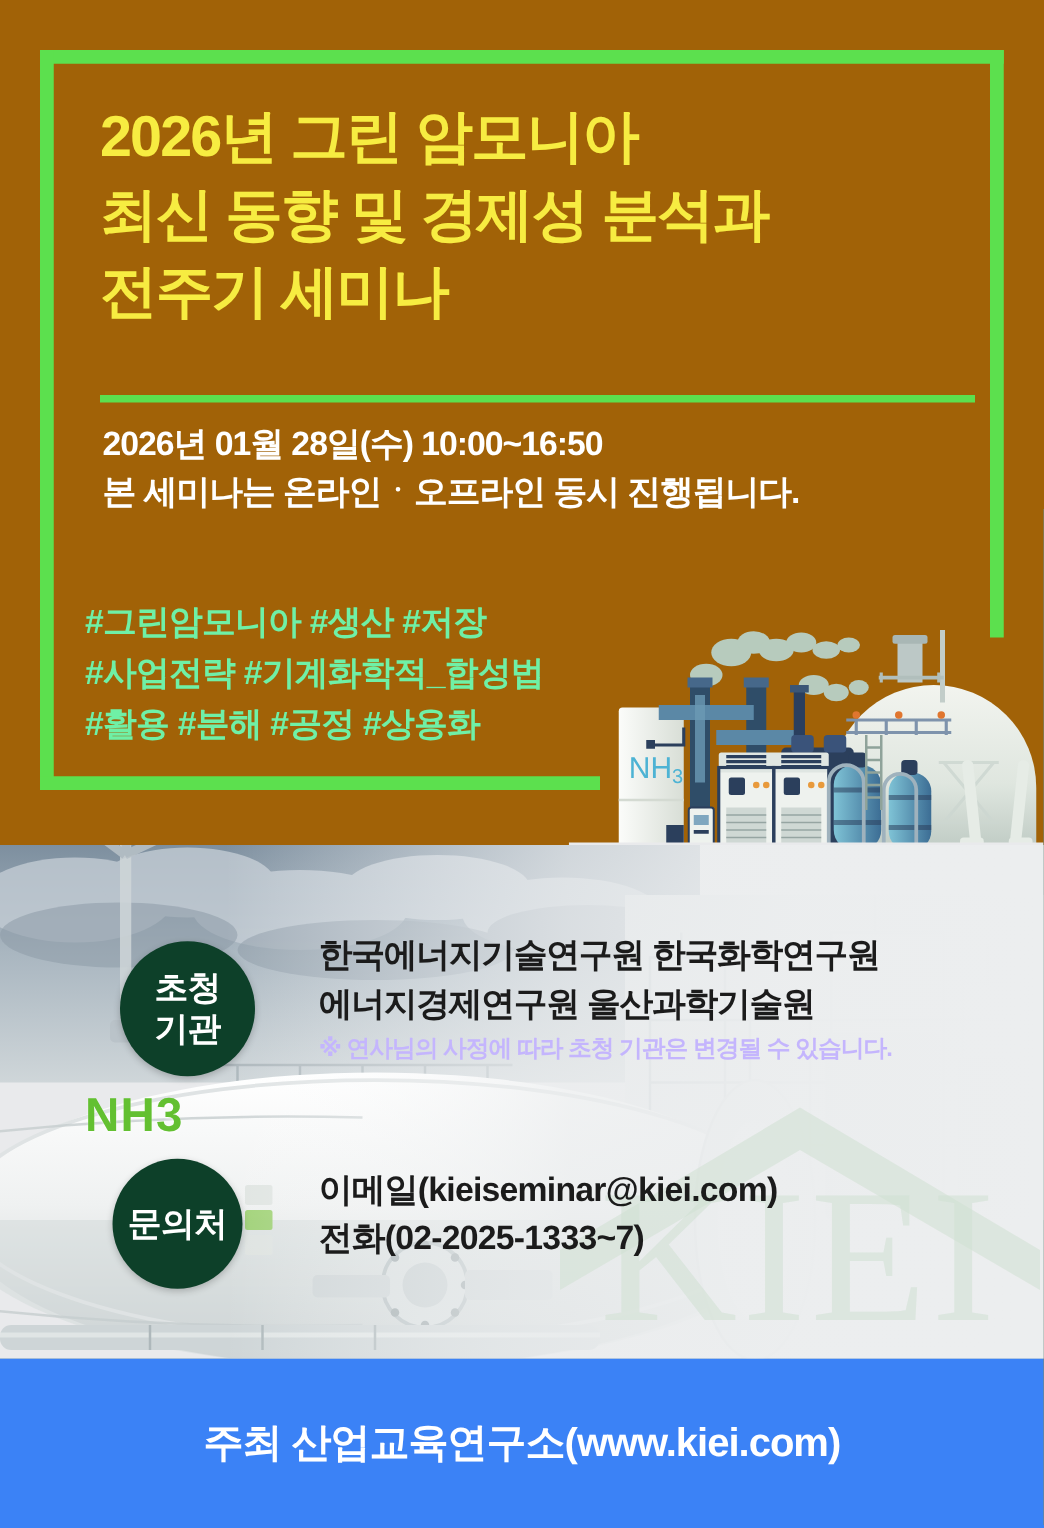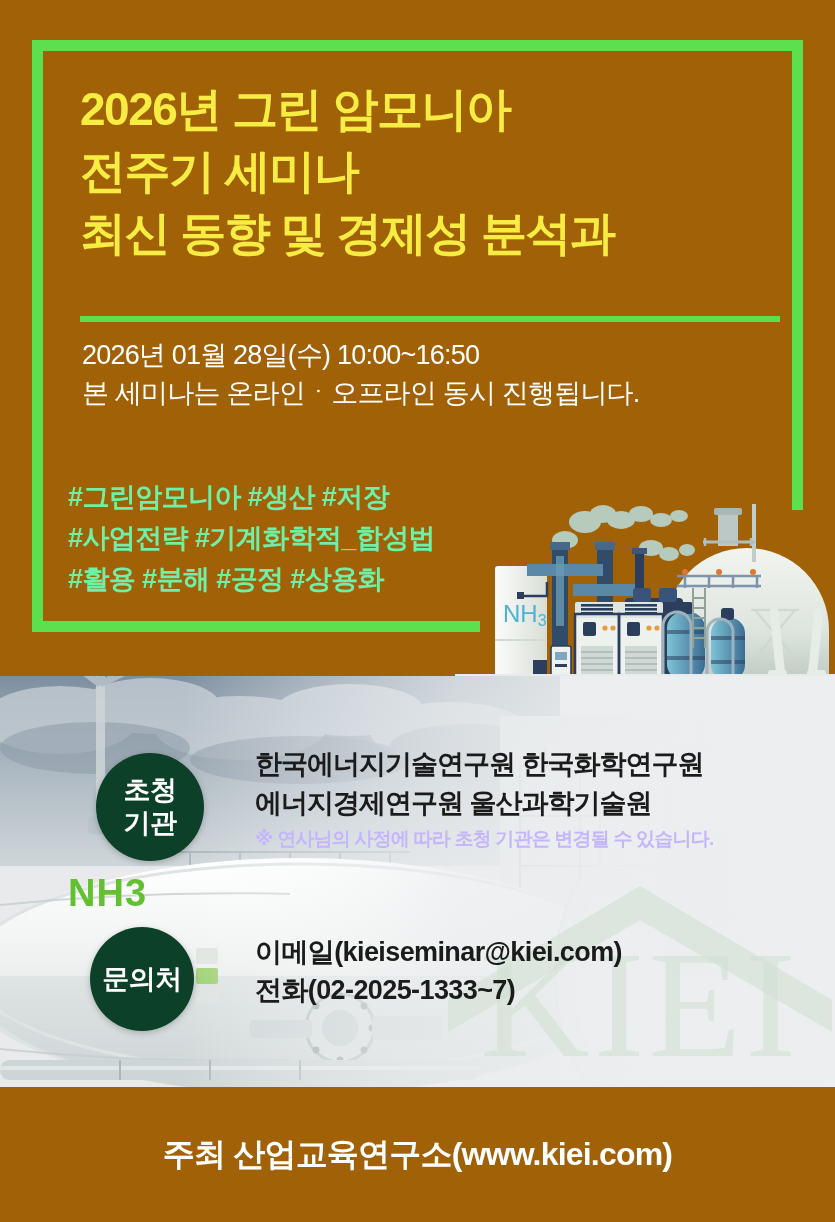--- a/index.html
+++ b/index.html
@@ -64,21 +64,21 @@
   
   .meta-block {
     position: absolute;
     left: 82px;
     top: 336px;
     width: 700px;
   }
   .meta-line {
     color: #ffffff;
     font-size: 27px;
-    font-weight: 400;
+    font-weight: 700;
     line-height: 38px;
     letter-spacing: -0.8px;
     white-space: nowrap;
   }
 
   
   .tags-block {
     position: absolute;
     left: 68px;
     top: 477px;
@@ -211,21 +211,21 @@
     letter-spacing: -0.6px;
     white-space: nowrap;
   }
 
   
   .footer {
     position: absolute;
     left: 0; top: 1087px;
     width: 835px;
     height: 135px;
-    background: #a16207;
+    background: #3b82f6;
     display: flex;
     align-items: center;
     justify-content: center;
   }
   .footer-text {
     color: #ffffff;
     font-size: 32px;
     font-weight: 700;
     letter-spacing: -0.8px;
     white-space: nowrap;
@@ -238,22 +238,22 @@
 
   <div class="top-panel">
 
     <div class="frame-bar frame-top"></div>
     <div class="frame-bar frame-left"></div>
     <div class="frame-bar frame-right"></div>
     <div class="frame-bar frame-bottom"></div>
 
     <div class="title-block">
       <div class="title-line">2026년 그린 암모니아</div>
+      <div class="title-line">최신 동향 및 경제성 분석과</div>
       <div class="title-line">전주기 세미나</div>
-      <div class="title-line">최신 동향 및 경제성 분석과</div>
     </div>
 
     <div class="title-rule"></div>
 
     <div class="meta-block">
       <div class="meta-line">2026년 01월 28일(수) 10:00~16:50</div>
       <div class="meta-line">본 세미나는 온라인ㆍ오프라인 동시 진행됩니다.</div>
     </div>
 
     <div class="tags-block">

